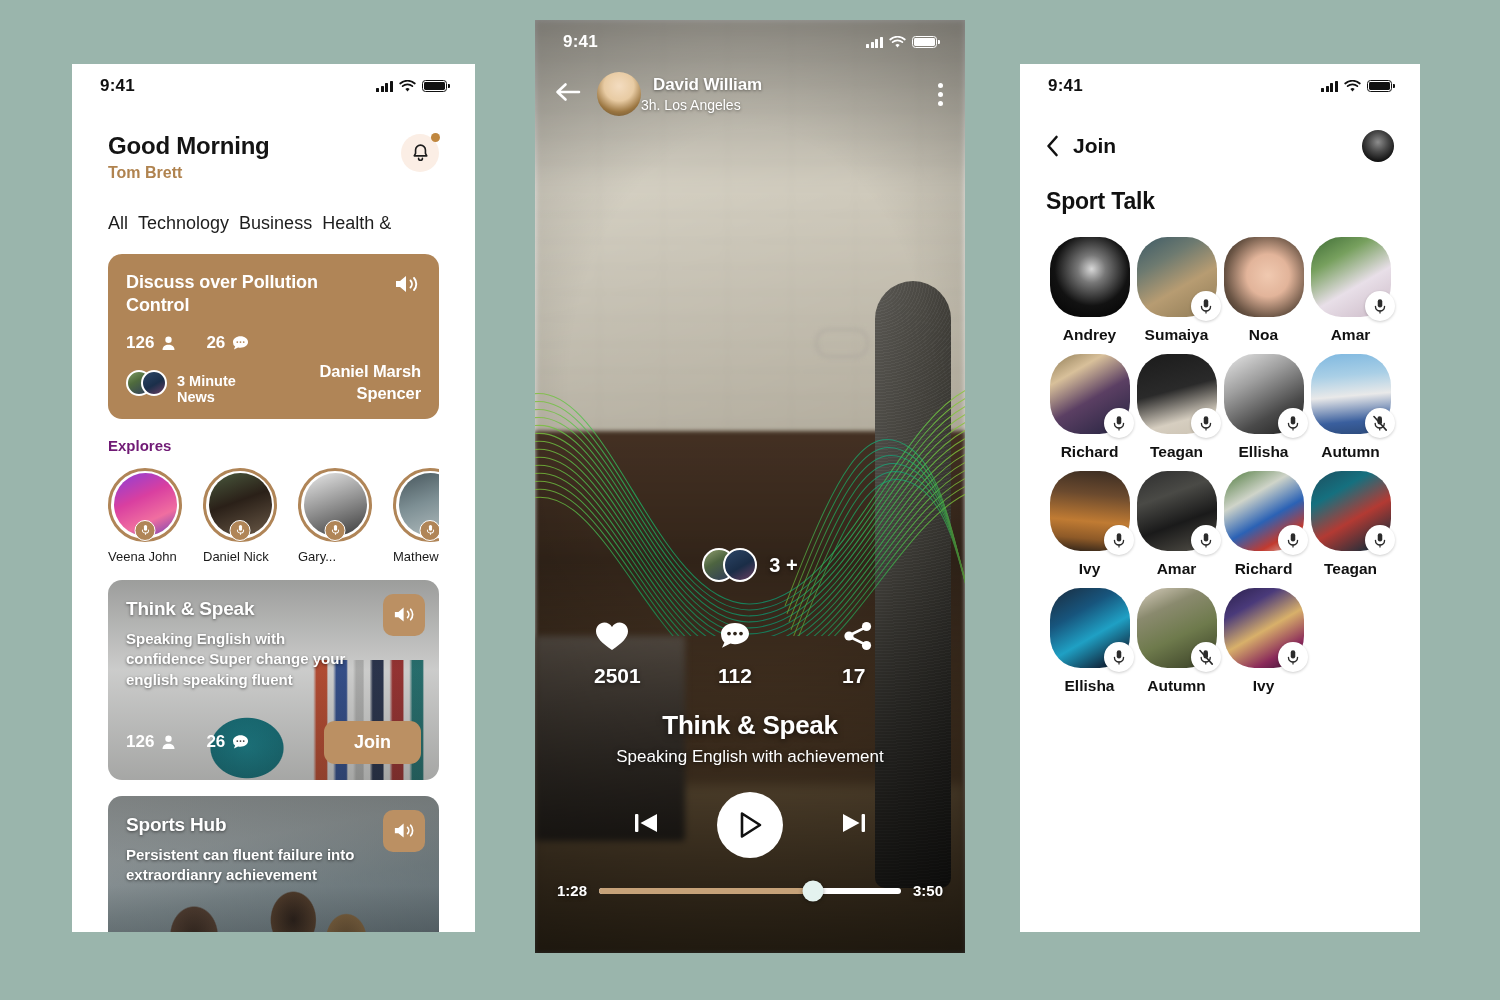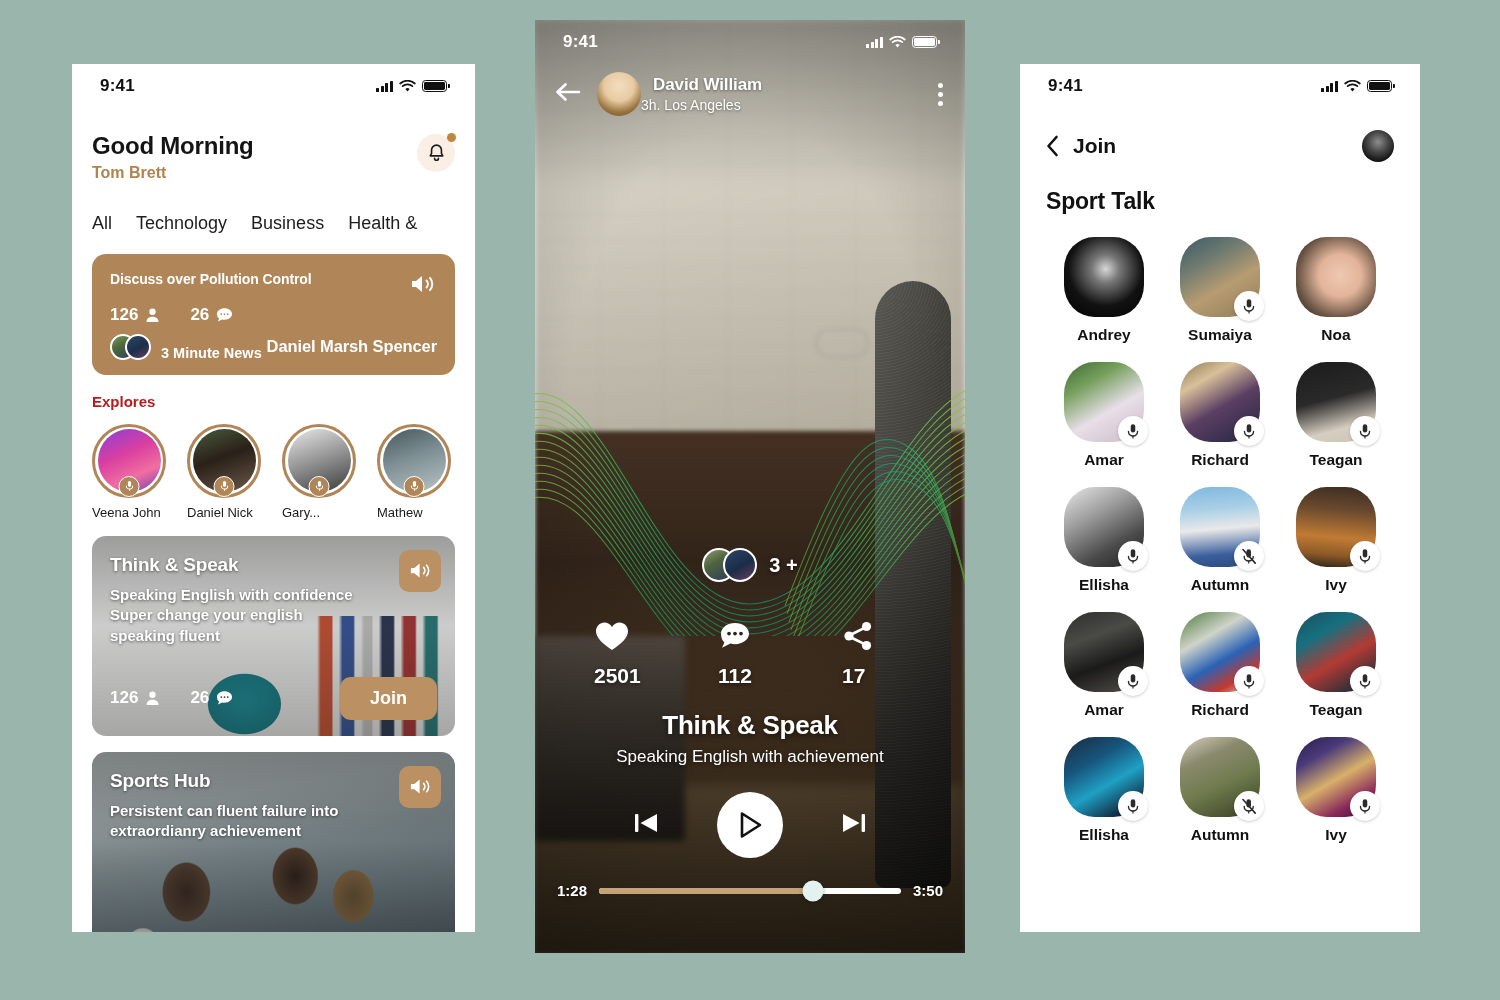--- a/index.html
+++ b/index.html
@@ -45,67 +45,67 @@
     width: 25px; height: 12px; border: 1.6px solid currentColor;
     border-radius: 3.5px; position: relative; padding: 1.4px;
   }
   .batt::after {
     content: ""; position: absolute; right: -3.6px; top: 3.4px;
     width: 2px; height: 4px; background: currentColor; border-radius: 0 1px 1px 0;
   }
   .batt i { display: block; height: 100%; background: currentColor; border-radius: 1.4px; }
 
   
-  .home-body { padding: 0 20px; }
+  .home-body { padding: 0 36px; }
   .greet-row {
     display: flex; justify-content: space-between; align-items: flex-start;
     margin-top: 24px;
   }
   .greet-title { font-size: 24px; font-weight: 700; color: #141414; letter-spacing: -.2px; }
   .greet-name { font-size: 16px; font-weight: 700; color: #b0834f; margin-top: 4px; }
   .bell-wrap {
     width: 38px; height: 38px; border-radius: 50%;
     background: #fbeee5; display: flex; align-items: center; justify-content: center;
     position: relative; flex: none; margin-top: 2px;
   }
   .bell-dot {
     position: absolute; top: -1px; right: -1px;
     width: 9px; height: 9px; border-radius: 50%; background: #c0873f;
   }
 
   .tabs {
-    display: flex; gap: 24px; margin-top: 26px; white-space: nowrap;
+    display: flex; gap: 10px; margin-top: 26px; white-space: nowrap;
     overflow: hidden; height: 30px; align-items: center;
   }
   .tab { font-size: 18px; color: #1d1d1d; font-weight: 400; flex: none; }
   .tab.active { font-weight: 400; }
 
   .feat-card {
     margin-top: 16px; background: #b08557; border-radius: 14px;
     padding: 17px 18px 14px 18px; color: #fff; position: relative;
   }
-  .feat-title { font-size: 14px; font-weight: 700; line-height: 1.27; width: 76%; letter-spacing: -.1px; }
+  .feat-title { font-size: 18px; font-weight: 700; line-height: 1.27; width: 76%; letter-spacing: -.1px; }
   .spk-icon-plain { position: absolute; top: 18px; right: 18px; }
   .feat-stats { display: flex; gap: 30px; margin-top: 16px; align-items: center; }
   .stat { display: flex; align-items: center; gap: 7px; font-size: 17px; font-weight: 700; }
   .feat-bottom { display: flex; align-items: center; margin-top: 8px; }
   .mini-avatars { display: flex; flex: none; }
   .mini-av {
     width: 26px; height: 26px; border-radius: 50%;
     background-size: cover; background-position: center;
     border: 2px solid #ffffff;
   }
   .mini-av + .mini-av { margin-left: -11px; }
   .feat-sub { font-size: 14.5px; font-weight: 600; margin-left: 10px; margin-top: 12px; }
   .feat-host {
     margin-left: auto; text-align: right; font-size: 16.5px;
     font-weight: 700; line-height: 1.3; letter-spacing: -.1px;
   }
 
-  .section-h { font-size: 15px; font-weight: 700; color: #b91c1c; margin-top: 18px; }
+  .section-h { font-size: 15px; font-weight: 700; color: #701a75; margin-top: 18px; }
 
   .explores { display: flex; gap: 21px; margin-top: 14px; overflow: hidden; }
   .exp-item { width: 74px; flex: none; }
   .exp-ring {
     width: 74px; height: 74px; border-radius: 50%;
     border: 3px solid #b08557; padding: 2.5px; position: relative;
   }
   .exp-img {
     width: 100%; height: 100%; border-radius: 50%;
     background-size: cover; background-position: center top;
@@ -255,22 +255,22 @@
   .m-nav { display: flex; align-items: center; margin-top: 22px; }
   .m-back { display: flex; align-items: center; gap: 14px; cursor: pointer; }
   .m-back-label { font-size: 21px; font-weight: 700; color: #111; }
   .m-avatar {
     margin-left: auto; width: 32px; height: 32px; border-radius: 50%;
     background-size: cover; background-position: center;
   }
   .m-title { font-size: 23px; font-weight: 700; color: #111; margin-top: 26px; letter-spacing: -.2px; }
 
   .grid {
-    display: grid; grid-template-columns: repeat(3, 1fr);
-    row-gap: 18px; margin-top: 22px;
+    display: grid; grid-template-columns: repeat(4, 1fr);
+    row-gap: 10px; margin-top: 22px;
   }
   .m-item { text-align: center; }
   .m-pic-wrap { position: relative; width: 80px; height: 80px; margin: 0 auto; }
   .m-pic {
     width: 80px; height: 80px; border-radius: 38% 38% 38% 38% / 40% 40% 40% 40%;
     background-size: cover; background-position: center;
   }
   .m-mic {
     position: absolute; right: -4px; bottom: -4px;
     width: 30px; height: 30px; border-radius: 50%; background: #fff;

